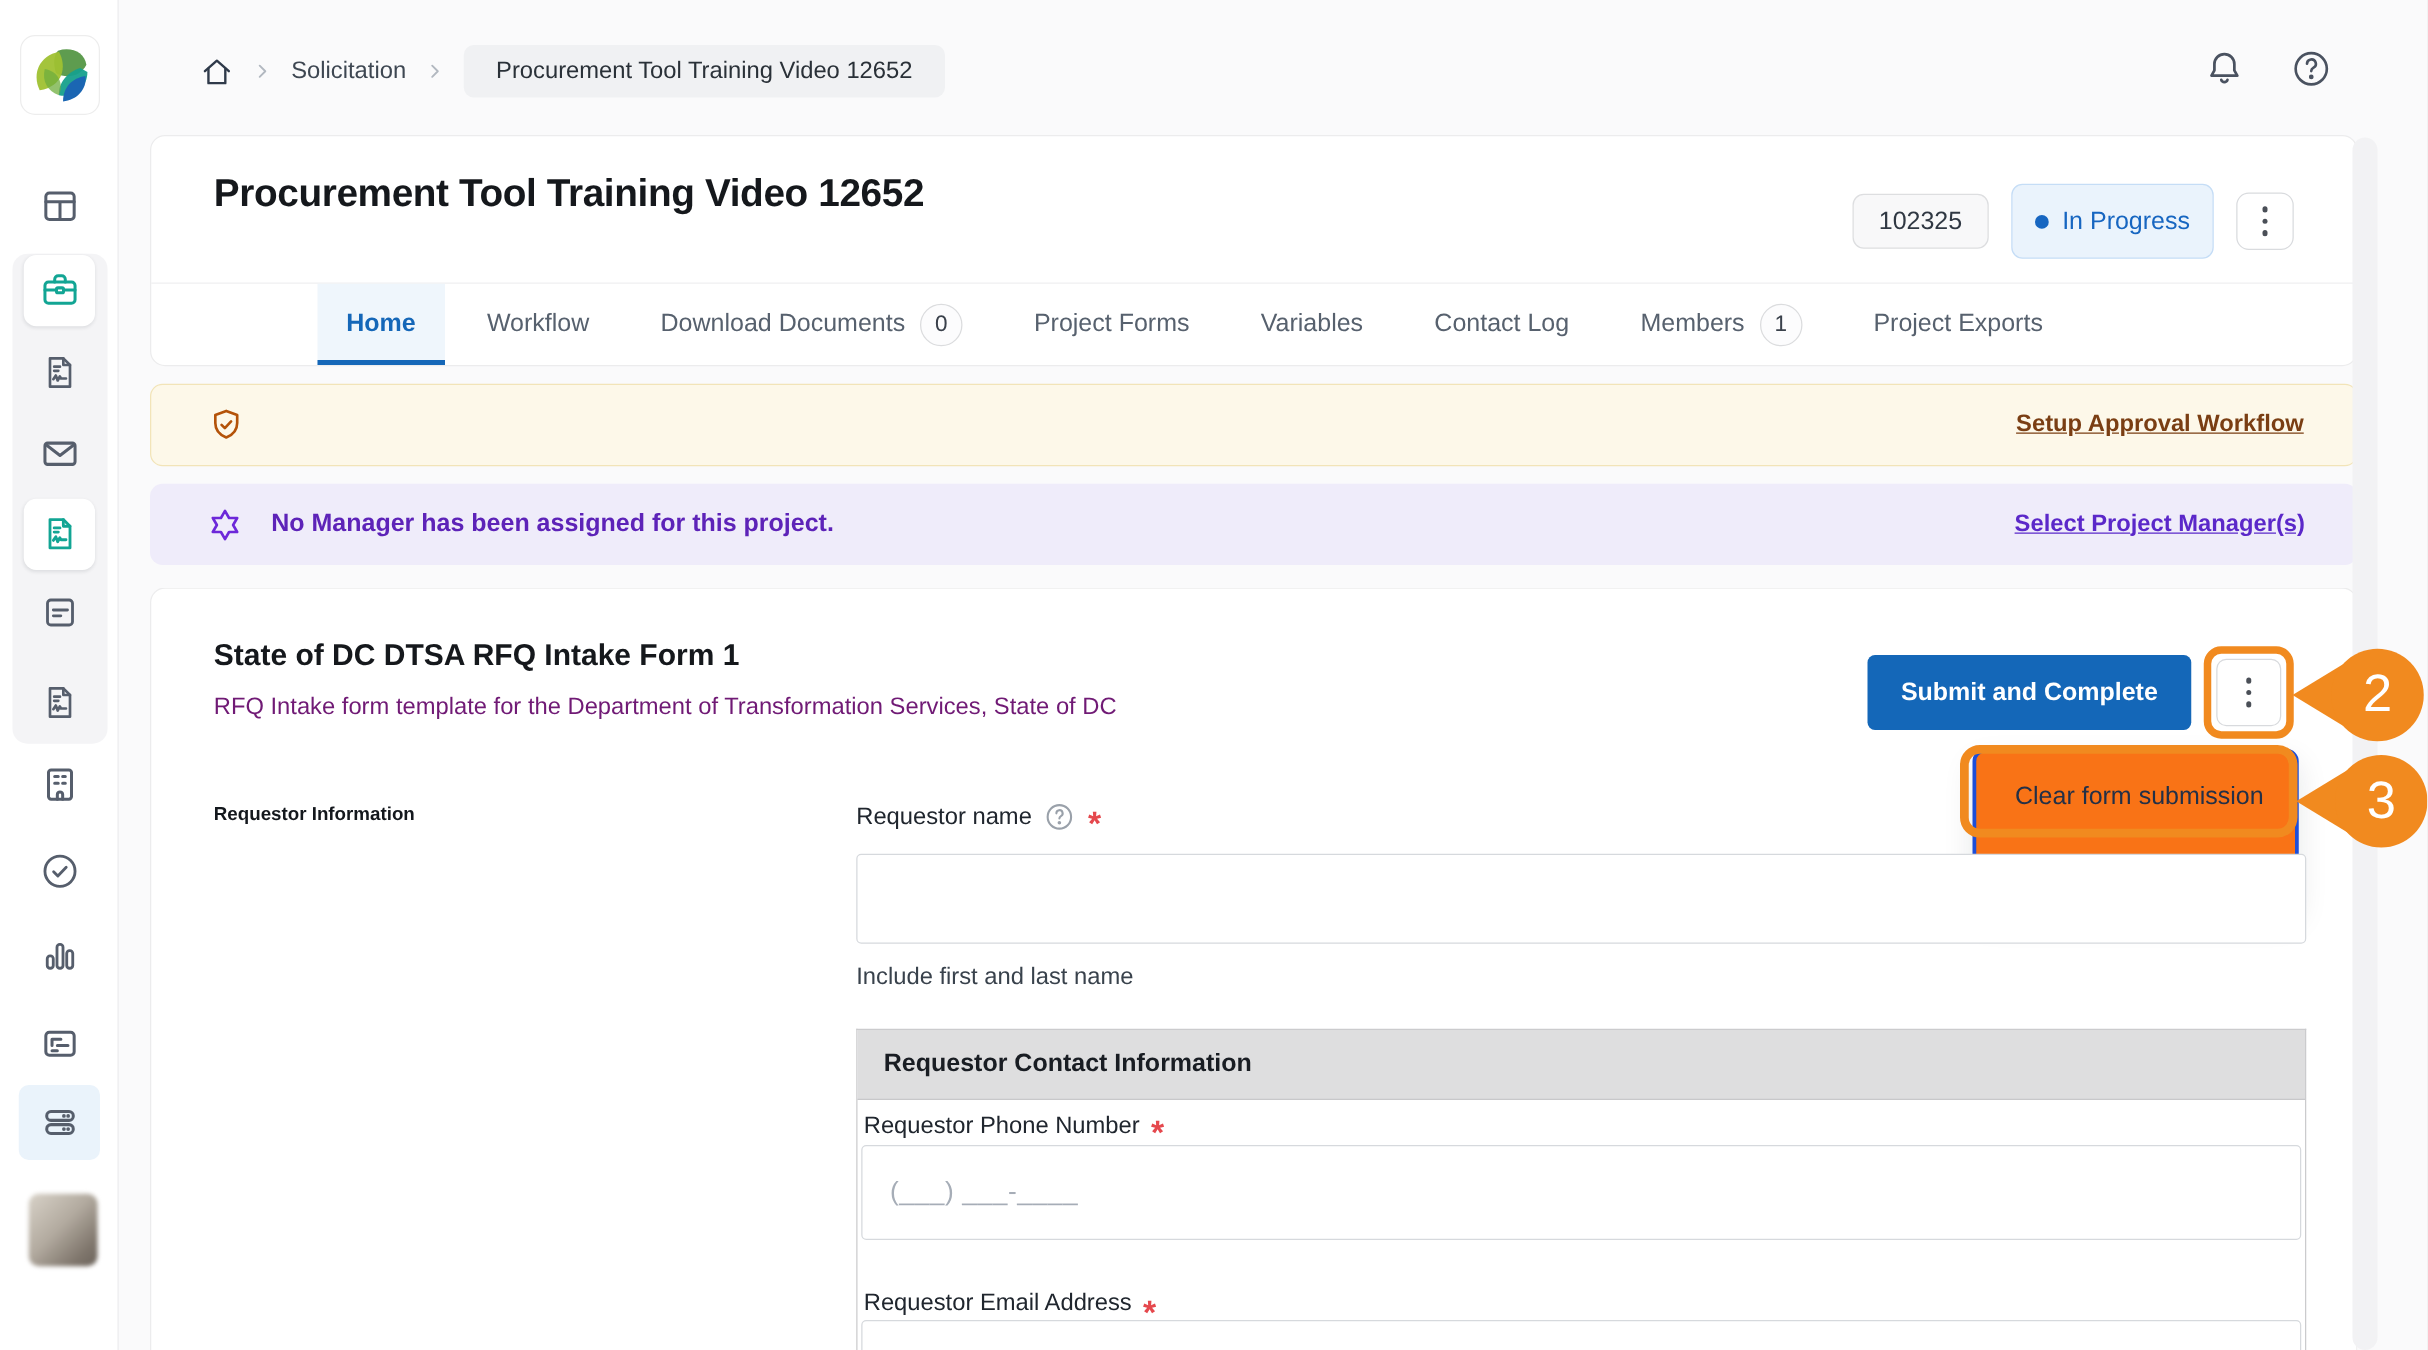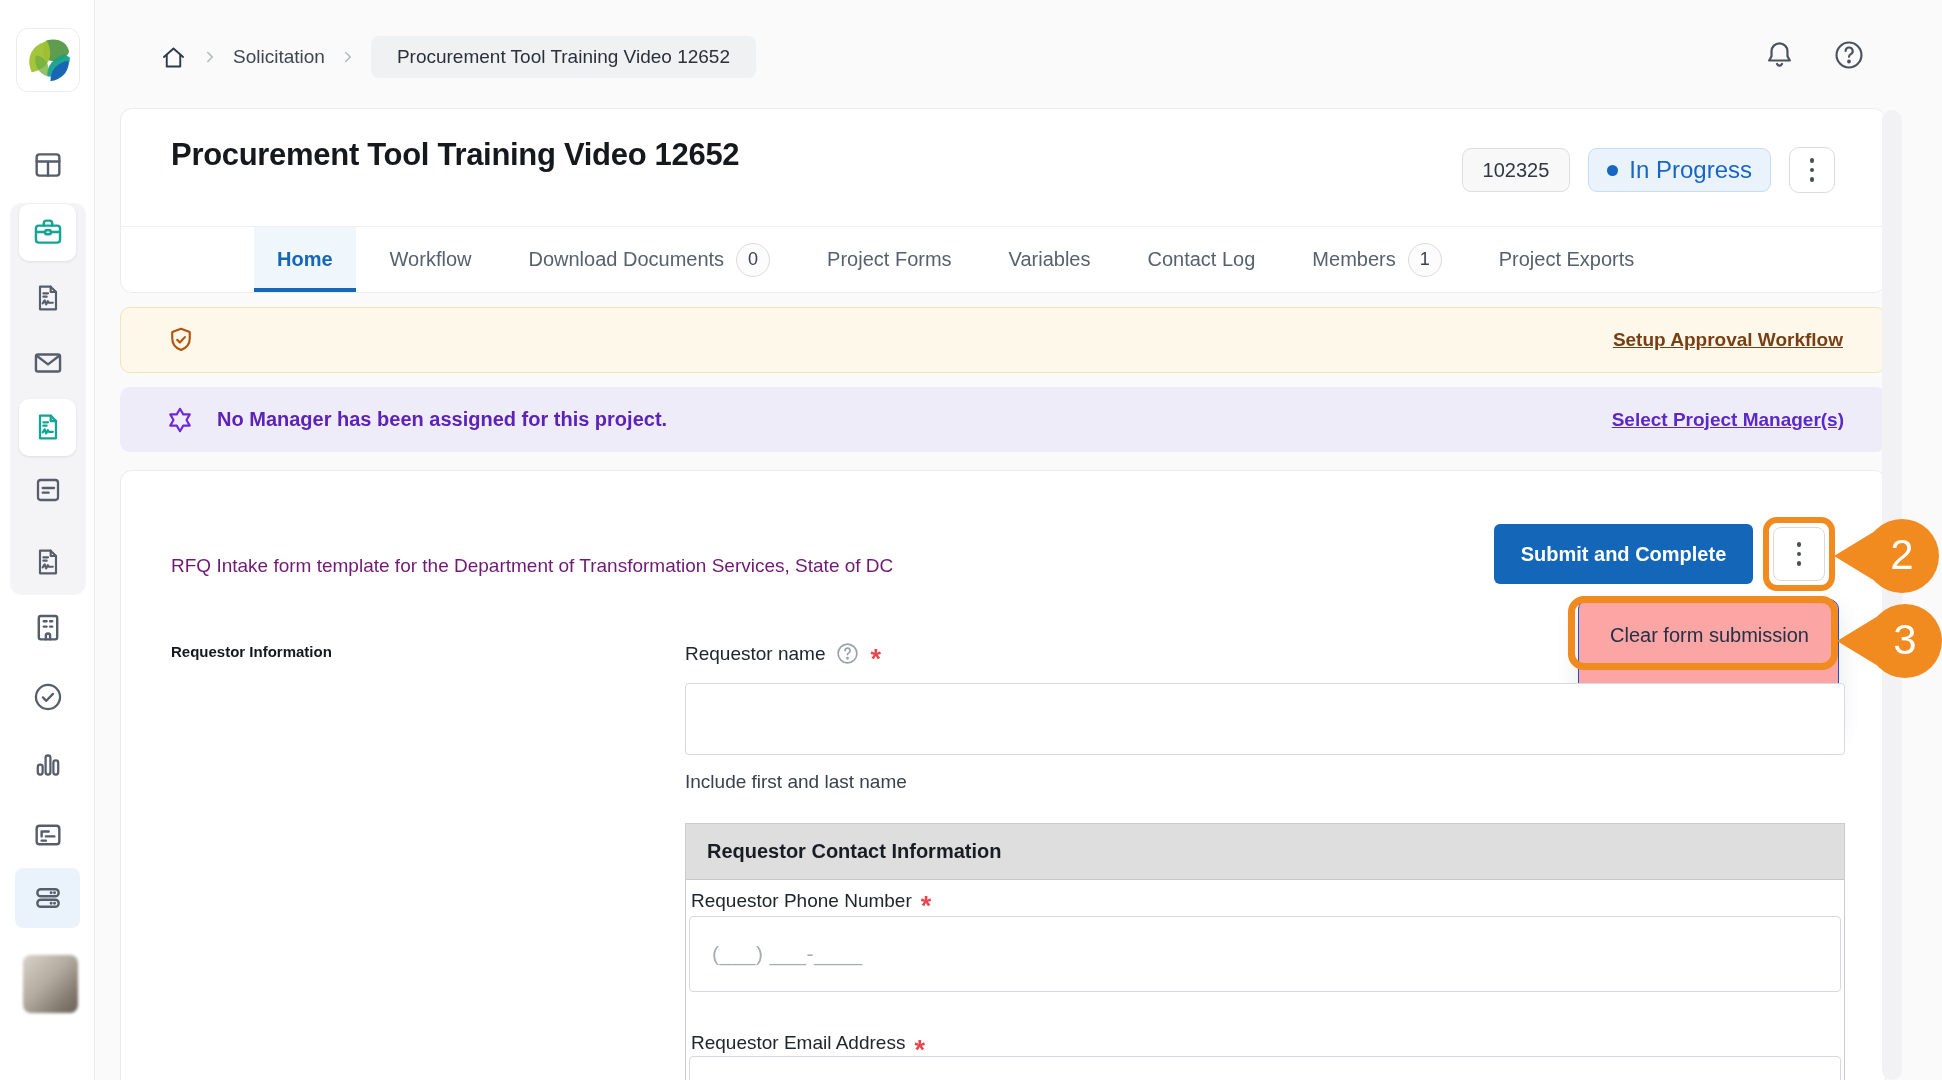--- a/index.html
+++ b/index.html
@@ -38,22 +38,22 @@
     align-items:center; color:#4A5260; }
 
   
   .card1 { position:absolute; left:120px; top:108px; width:1766px; height:185px;
     background:#fff; border:1px solid #ECECED; border-radius:12px; }
   .page-title { position:absolute; left:50px; top:28px; font-size:31px; font-weight:700;
     color:#15181C; letter-spacing:-.3px; }
   .title-cluster { position:absolute; right:50px; top:38px; display:flex; gap:18px; align-items:center; }
   .id-pill { height:44px; padding:0 20px; display:flex; align-items:center; font-size:20px;
     color:#303843; background:#F8F8F9; border:1px solid #DDDEE0; border-radius:9px; }
-  .status-pill { height:44px; padding:0 18px; display:flex; align-items:center; gap:11px;
-    font-size:24px; color:#1766C1; background:#EAF3FC; border:1px solid #C5DDF6; border-radius:9px; }
+  .status-pill { height:60px; padding:0 18px; display:flex; align-items:center; gap:11px;
+    font-size:20px; color:#1766C1; background:#EAF3FC; border:1px solid #C5DDF6; border-radius:9px; }
   .status-dot { width:11px; height:11px; border-radius:50%; background:#1766C1; }
   .kebab-btn { width:46px; height:46px; border:1px solid #D9DBDE; border-radius:10px;
     background:#fff; display:flex; flex-direction:column; gap:5px; align-items:center;
     justify-content:center; cursor:pointer; }
   .kebab-btn i { width:4.5px; height:4.5px; border-radius:50%; background:#4A4F57; }
 
   .tabs-row { position:absolute; left:0; right:0; bottom:0; height:66px;
     border-top:1px solid #F0F0F1; display:flex; gap:11px; padding-left:133px; }
   .tab { position:relative; display:flex; align-items:center; padding:0 23px;
     font-size:20px; color:#57616E; cursor:pointer; white-space:nowrap; }
@@ -85,21 +85,21 @@
     background:#1467B8; border:none; border-radius:6px; color:#fff; font-size:20px;
     font-weight:600; font-family:inherit; cursor:pointer; }
   .kebab-ring { position:absolute; left:1642px; top:46px; width:72px; height:74px;
     border:6px solid #F18A1F; border-radius:14px; background:#fff;
     display:flex; align-items:center; justify-content:center; }
   .kebab-inner { width:52px; height:54px; border:1px solid #D8DADD; border-radius:8px;
     display:flex; flex-direction:column; gap:5px; align-items:center; justify-content:center; cursor:pointer; }
   .kebab-inner i { width:4.5px; height:4.5px; border-radius:50%; background:#4A4F57; }
 
   .dropdown { position:absolute; left:1457px; top:128px; width:261px; height:128px;
-    background:#fca5a5; border:1px solid #1d4ed8; border-radius:10px;
+    background:#f97316; border:3px solid #1d4ed8; border-radius:10px;
     box-shadow:0 10px 24px rgba(15,25,40,.10); }
   .menu-item { position:absolute; left:0; width:100%; font-size:20px; padding-left:31px; cursor:pointer; }
   .menu-item-1 { top:24px; color:#233047; }
   .menu-item-2 { top:84px; color:#3C4B63; }
   .menu-ring { position:absolute; left:1447px; top:125px; width:270px; height:74px;
     border:7px solid #F18A1F; border-radius:16px; background:transparent; pointer-events:none; }
 
   .section-label { position:absolute; left:50px; top:172px; font-size:15px; font-weight:700; color:#14181D; }
   .field-label-row { position:absolute; left:564px; top:170px; display:flex; align-items:center; gap:10px; }
   .field-label { font-size:19px; color:#20262E; }
@@ -362,20 +362,21 @@
     <span style="color:#6D28D9;">
       <svg width="30" height="30" viewBox="0 0 24 24" fill="none" stroke="currentColor" stroke-width="1.7" stroke-linejoin="round">
         <path d="M12 3l2.6 4.5h5.2L17.2 12l2.6 4.5h-5.2L12 21l-2.6-4.5H4.2L6.8 12 4.2 7.5h5.2z"></path>
       </svg>
     </span>
     <span class="banner-text">No Manager has been assigned for this project.</span>
     <span class="banner-link">Select Project Manager(s)</span>
   </div>
 
   <div class="card2">
+    <div class="form-title">State of DC DTSA RFQ Intake Form 1</div>
     <div class="form-desc">RFQ Intake form template for the Department of Transformation Services, State of DC</div>
 
     <button class="submit-btn">Submit and Complete</button>
 
     <div class="kebab-ring">
       <div class="kebab-inner">
           <i></i>
           <i></i>
           <i></i>
         </div>

